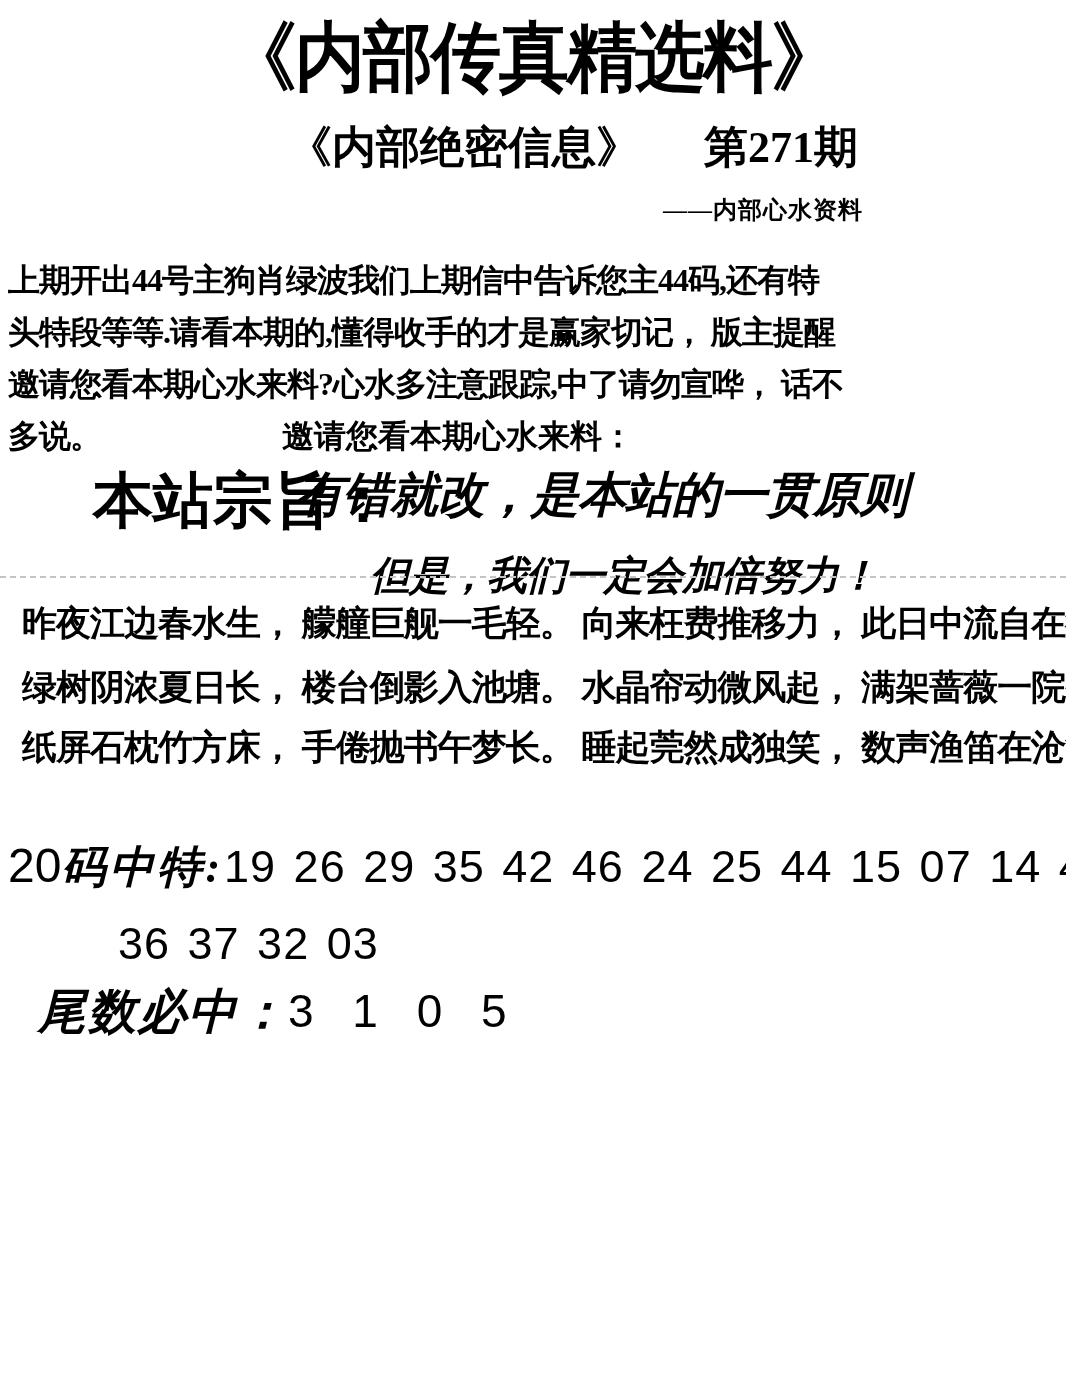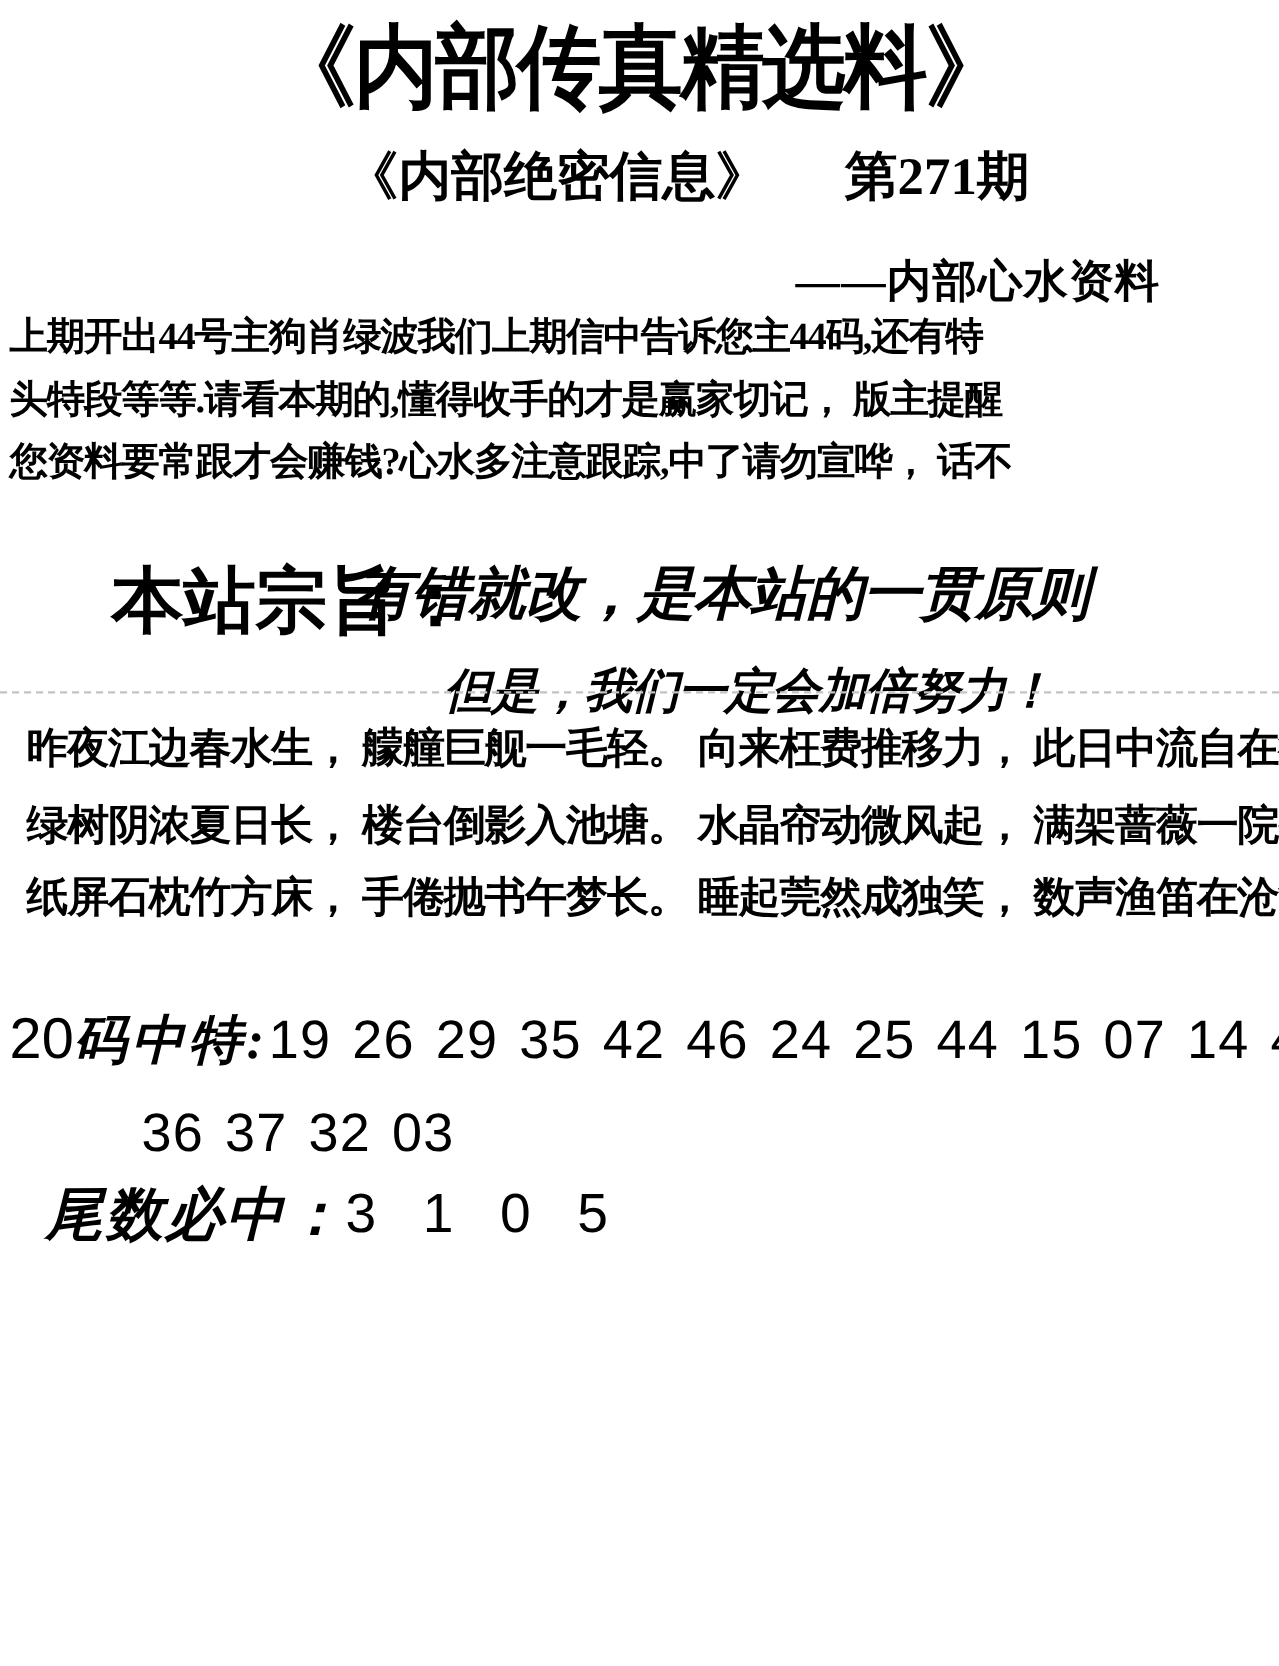--- a/index.html
+++ b/index.html
@@ -14,22 +14,22 @@
     text-align:center; font-size:70px; font-weight:bold;
     letter-spacing:-2px; line-height:96px;
     transform:scaleY(1.08); transform-origin:top center;
   }
   .subtitle-row {
     position:absolute; top:118px; left:80px; right:0;
     display:flex; justify-content:center; align-items:center; gap:64px;
     font-size:44px; font-weight:bold;
   }
   .tagline {
-    position:absolute; top:210px; left:663px;
-    font-size:37px; font-weight:bold; letter-spacing:1px;
+    position:absolute; top:194px; left:663px;
+    font-size:24px; font-weight:bold; letter-spacing:1px;
   }
 
   .intro {
     position:absolute; top:254px; left:8px; width:1054px;
     font-size:32px; font-weight:bold; line-height:52px;
     letter-spacing:-1px;
   }
   .intro-line4 { position:relative; height:52px; }
   .intro-invite {
     position:absolute; left:274px; top:0;
@@ -100,21 +100,25 @@
   <div class="subtitle-row">
     <span>《内部绝密信息》</span>
     <span>第271期</span>
   </div>
 
   <div class="tagline">——内部心水资料</div>
 
   <div class="intro">
     <div>上期开出44号主狗肖绿波我们上期信中告诉您主44码,还有特</div>
     <div>头特段等等.请看本期的,懂得收手的才是赢家切记， 版主提醒</div>
-    <div>您资料要常跟才会赚钱?心水多注意跟踪,中了请勿宣哗， 话不</div>
+    <div>邀请您看本期心水来料?心水多注意跟踪,中了请勿宣哗， 话不</div>
+    <div class="intro-line4">
+      <span>多说。</span>
+      <span class="intro-invite">邀请您看本期心水来料：</span>
+    </div>
   </div>
 
   <div class="motto-label">本站宗旨：</div>
   <div class="motto-line1">有错就改，是本站的一贯原则</div>
   <div class="motto-line2">但是，我们一定会加倍努力！</div>
 
   <div class="divider"></div>
 
   <div class="poem-line l1">昨夜江边春水生， 艨艟巨舰一毛轻。 向来枉费推移力， 此日中流自在行。</div>
   <div class="poem-line l2">绿树阴浓夏日长， 楼台倒影入池塘。 水晶帘动微风起， 满架蔷薇一院香。</div>

